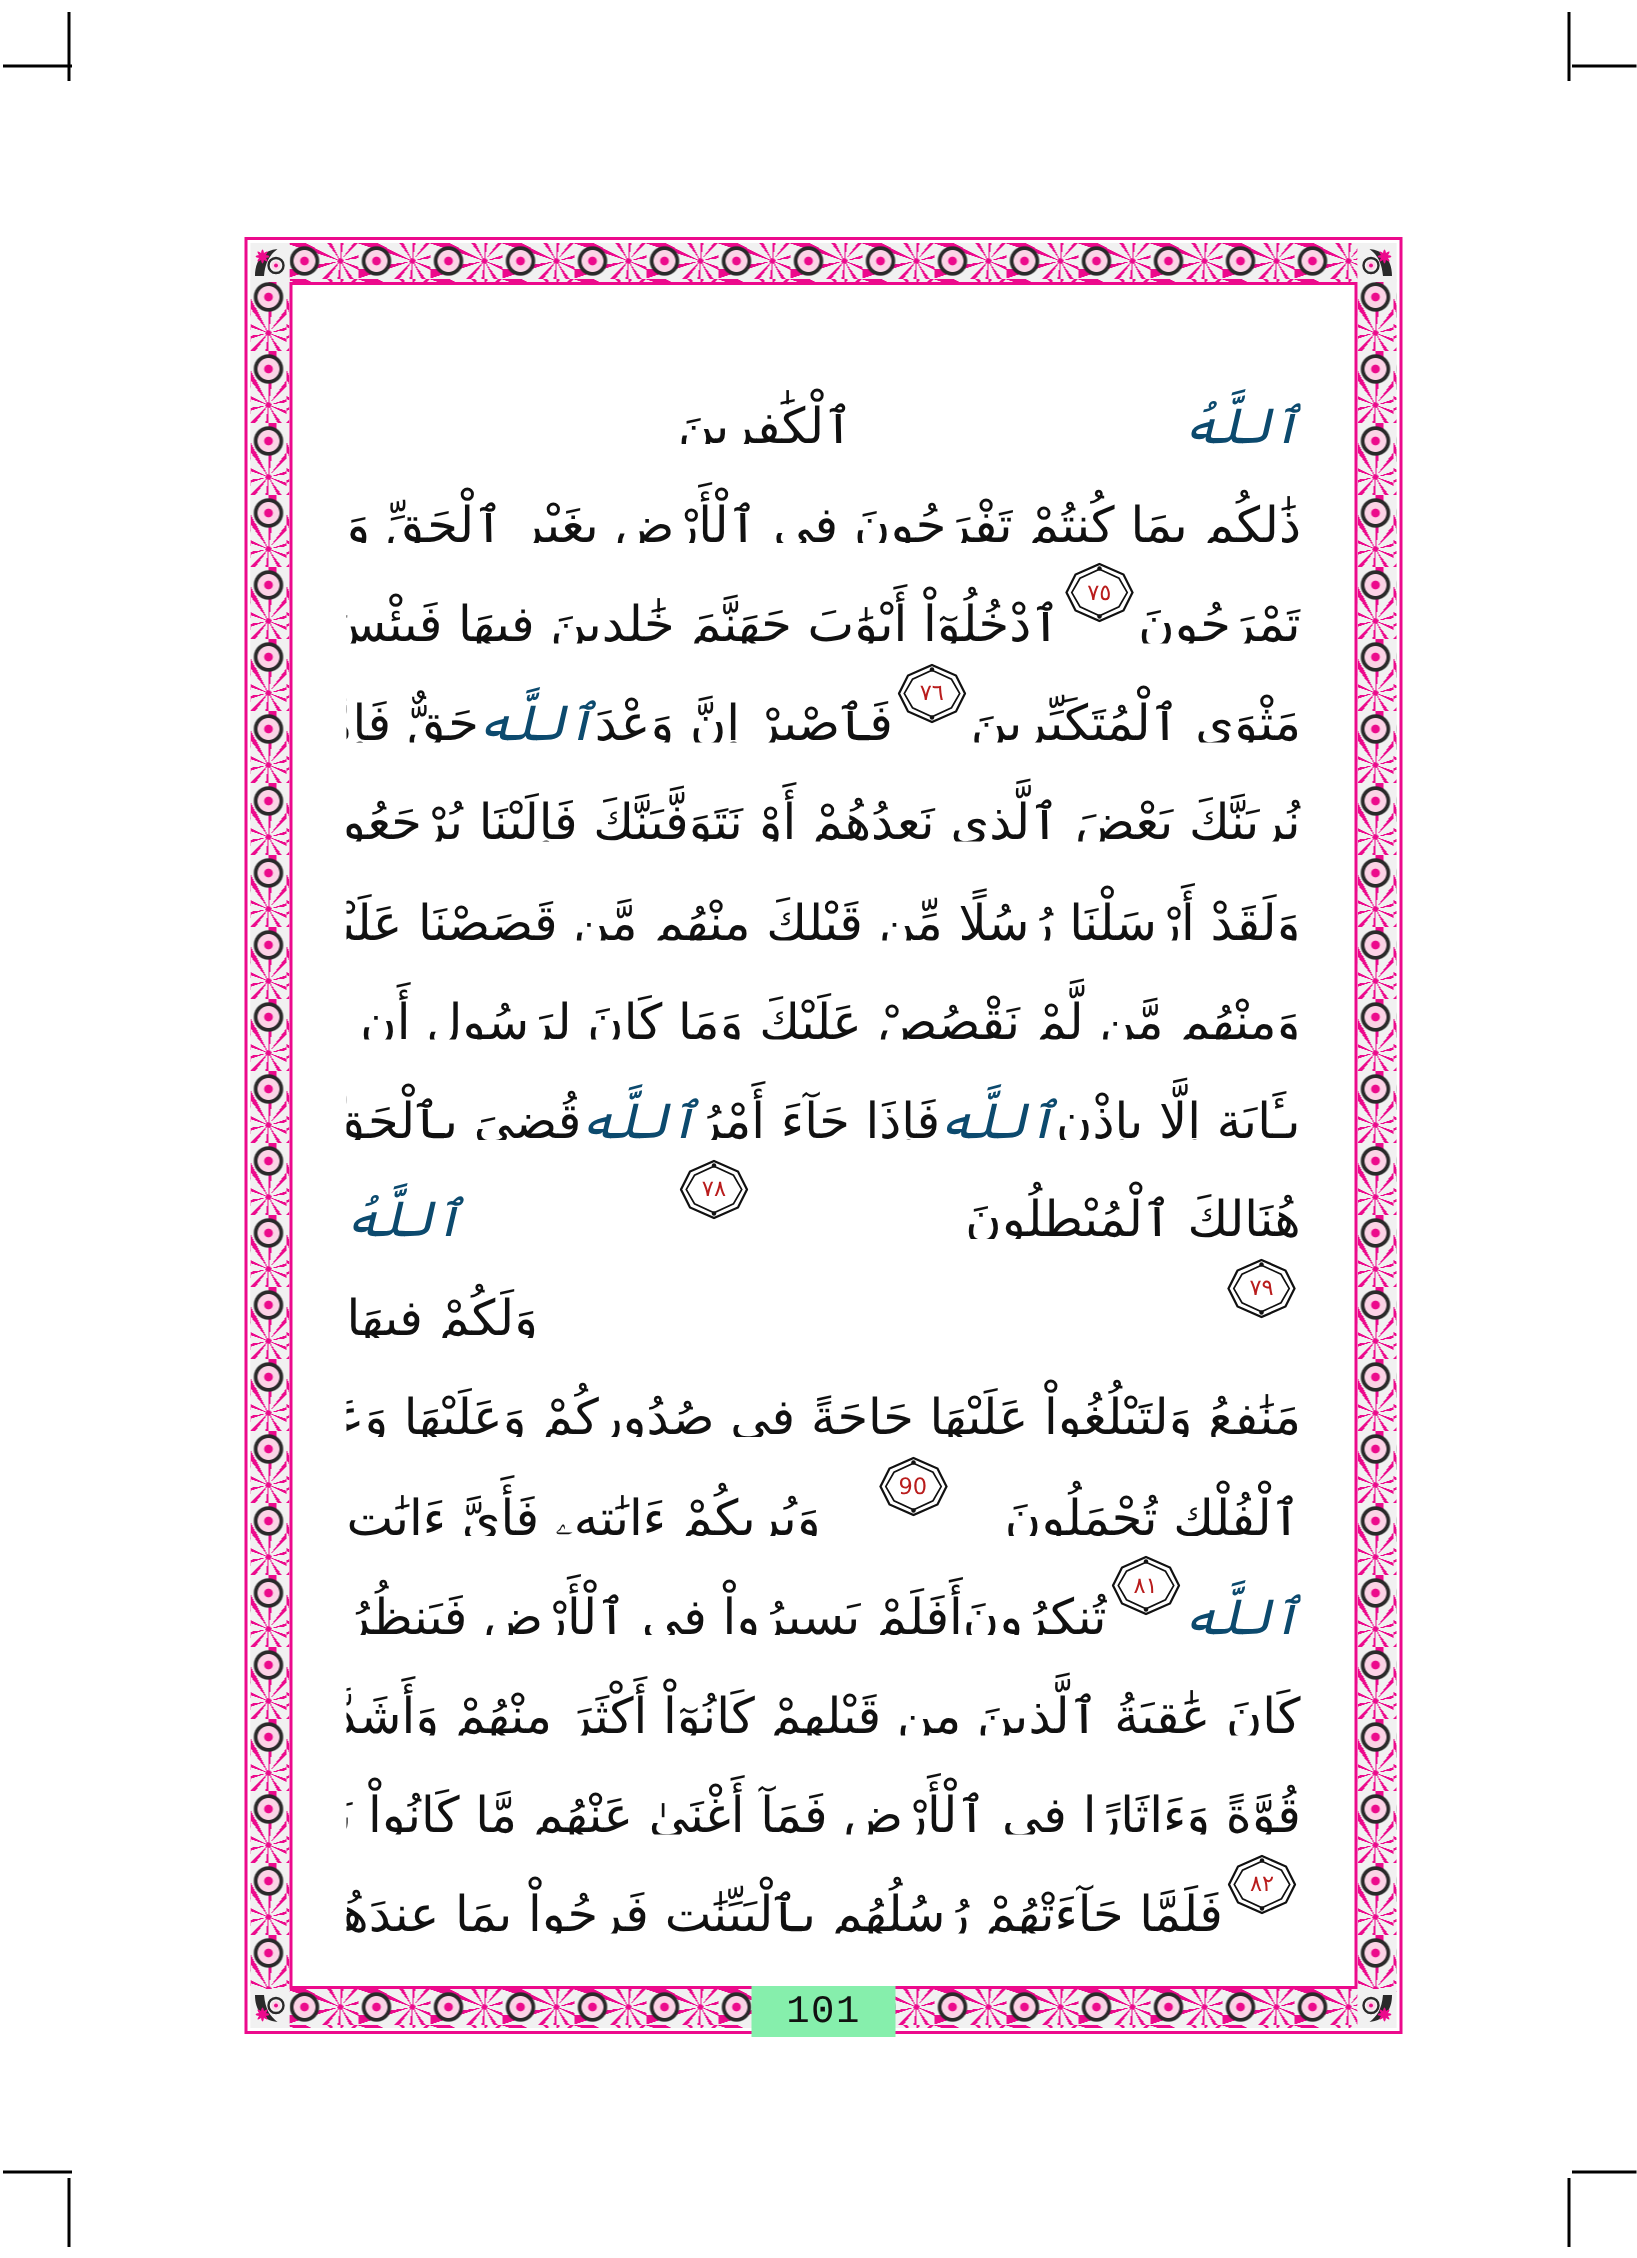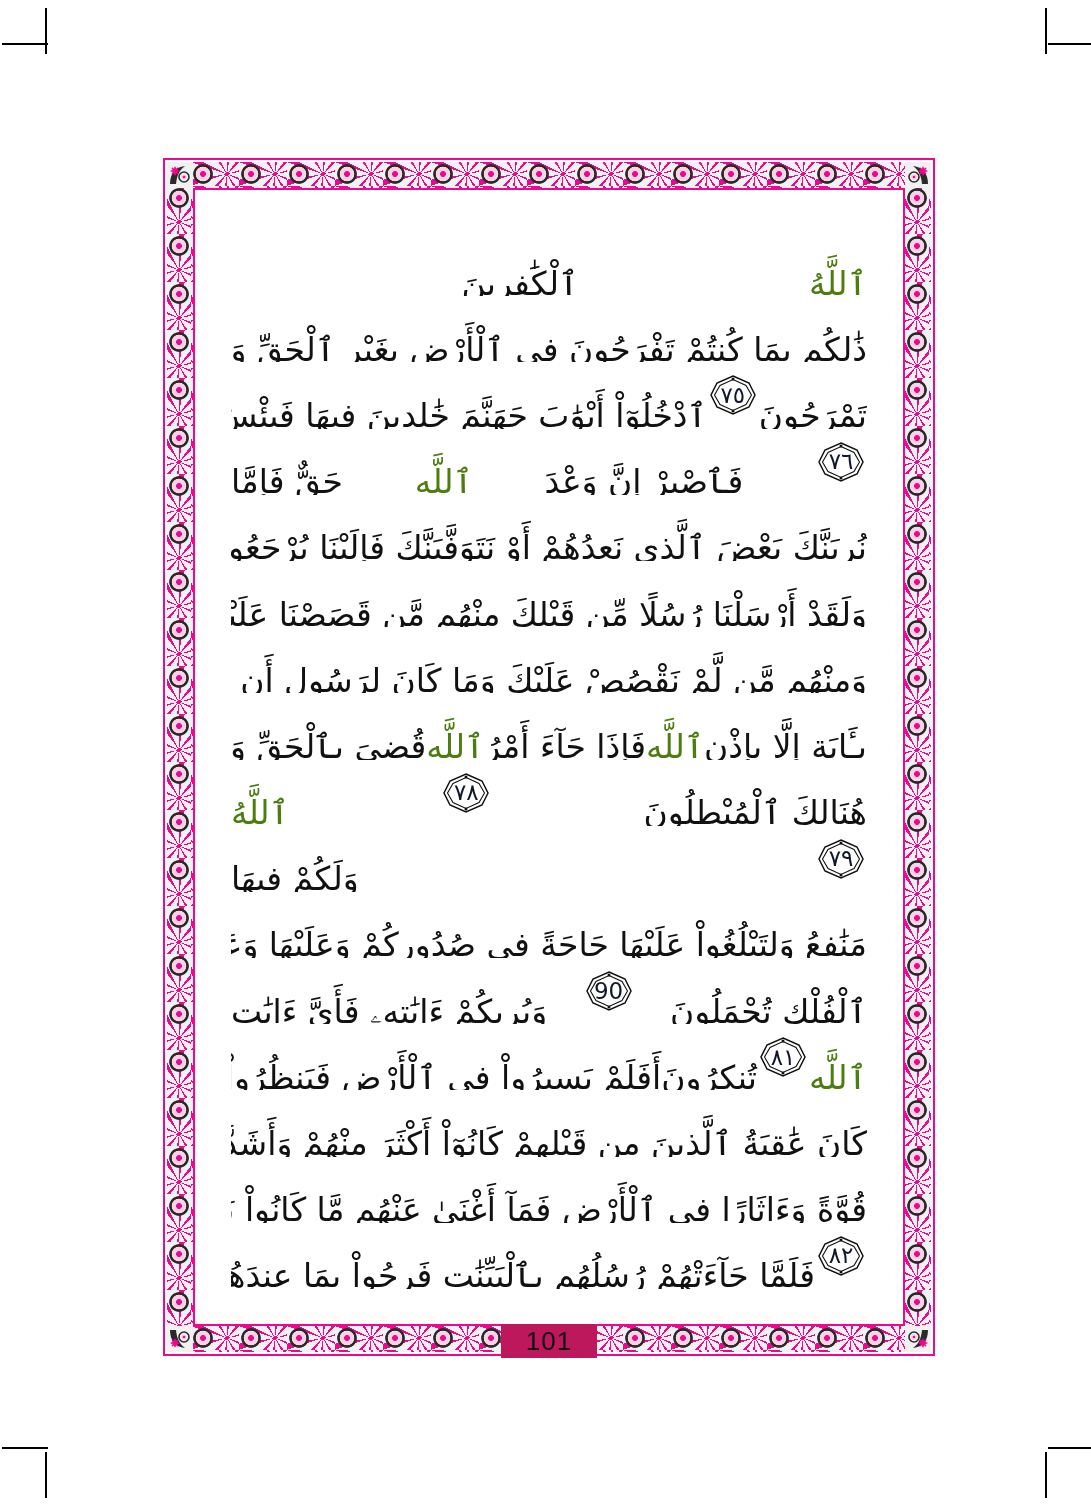--- a/index.html
+++ b/index.html
@@ -103,47 +103,47 @@
     height:66.2px;
     color:#111111;
     font-family:"DejaVu Sans","Liberation Sans",sans-serif;
     font-size:33px;
     line-height:1;
     white-space:nowrap;
     overflow:hidden;
   }
   .ayah-line > span{flex:0 0 auto;}
   .seg{letter-spacing:-0.5px;margin-top:40px;}
-  .lafz{color:#4d7c0f;}
+  .lafz{color:#0c4a6e;font-style:italic;}
   .stretch{flex:1 1 auto;}
 
   
   .ayah-marker{
     position:relative;
     display:inline-flex;align-items:center;justify-content:center;
     width:46px;height:40px;margin:0 3px;
     flex:0 0 auto;
   }
   .ayah-marker .hexa{position:absolute;inset:0;}
   .ayah-marker .num{
     position:relative;z-index:2;
-    font-size:23px;color:#0f172a;
+    font-size:15px;color:#b91c1c;
     font-family:"DejaVu Sans",sans-serif;
     line-height:1;
   }
 
   
   #page-number{
     position:absolute;left:50%;transform:translateX(-50%);
     bottom:-4px;
     width:96px;height:34px;
-    background:#be185d;
+    background:#86efac;
     display:flex;align-items:center;justify-content:center;
     font-size:26px;color:#111;letter-spacing:1px;
-    font-family:Liberation Sans, sans-serif;
+    font-family:Liberation Mono, monospace;
     z-index:5;
   }
 </style>
 </head>
 <body>
 
 <div class="cropmark cm-v" style="left:45px;top:8px;"></div>
 <div class="cropmark cm-h" style="left:2px;top:43px;"></div>
 <div class="cropmark cm-v" style="left:1045px;top:8px;"></div>
 <div class="cropmark cm-h" style="left:1048px;top:43px;"></div>
@@ -241,20 +241,21 @@
               <polygon points="23,1 39,8 45,20 39,32 23,39 7,32 1,20 7,8" fill="#fff" stroke="#111" stroke-width="1.5"></polygon>
               <polygon points="23,4.5 36,10.5 41.5,20 36,29.5 23,35.5 10,29.5 4.5,20 10,10.5" fill="none" stroke="#111" stroke-width="1.1"></polygon>
               <circle cx="23" cy="4" r="1.5" fill="#111"></circle>
               <circle cx="23" cy="36" r="1.5" fill="#111"></circle>
             </svg>
             <span class="num">٧٥</span>
           </span>
           <span class="seg">ٱدْخُلُوٓاْ أَبْوَٰبَ جَهَنَّمَ خَٰلِدِينَ فِيهَا فَبِئْسَ</span>
         </div>
         <div class="ayah-line">
+          <span class="seg">مَثْوَى ٱلْمُتَكَبِّرِينَ</span>
           <span class="ayah-marker">
             <svg class="hexa" viewBox="0 0 46 40" xmlns="http://www.w3.org/2000/svg">
               <polygon points="23,1 39,8 45,20 39,32 23,39 7,32 1,20 7,8" fill="#fff" stroke="#111" stroke-width="1.5"></polygon>
               <polygon points="23,4.5 36,10.5 41.5,20 36,29.5 23,35.5 10,29.5 4.5,20 10,10.5" fill="none" stroke="#111" stroke-width="1.1"></polygon>
               <circle cx="23" cy="4" r="1.5" fill="#111"></circle>
               <circle cx="23" cy="36" r="1.5" fill="#111"></circle>
             </svg>
             <span class="num">٧٦</span>
           </span>
           <span class="seg">فَٱصْبِرْ إِنَّ وَعْدَ </span>

